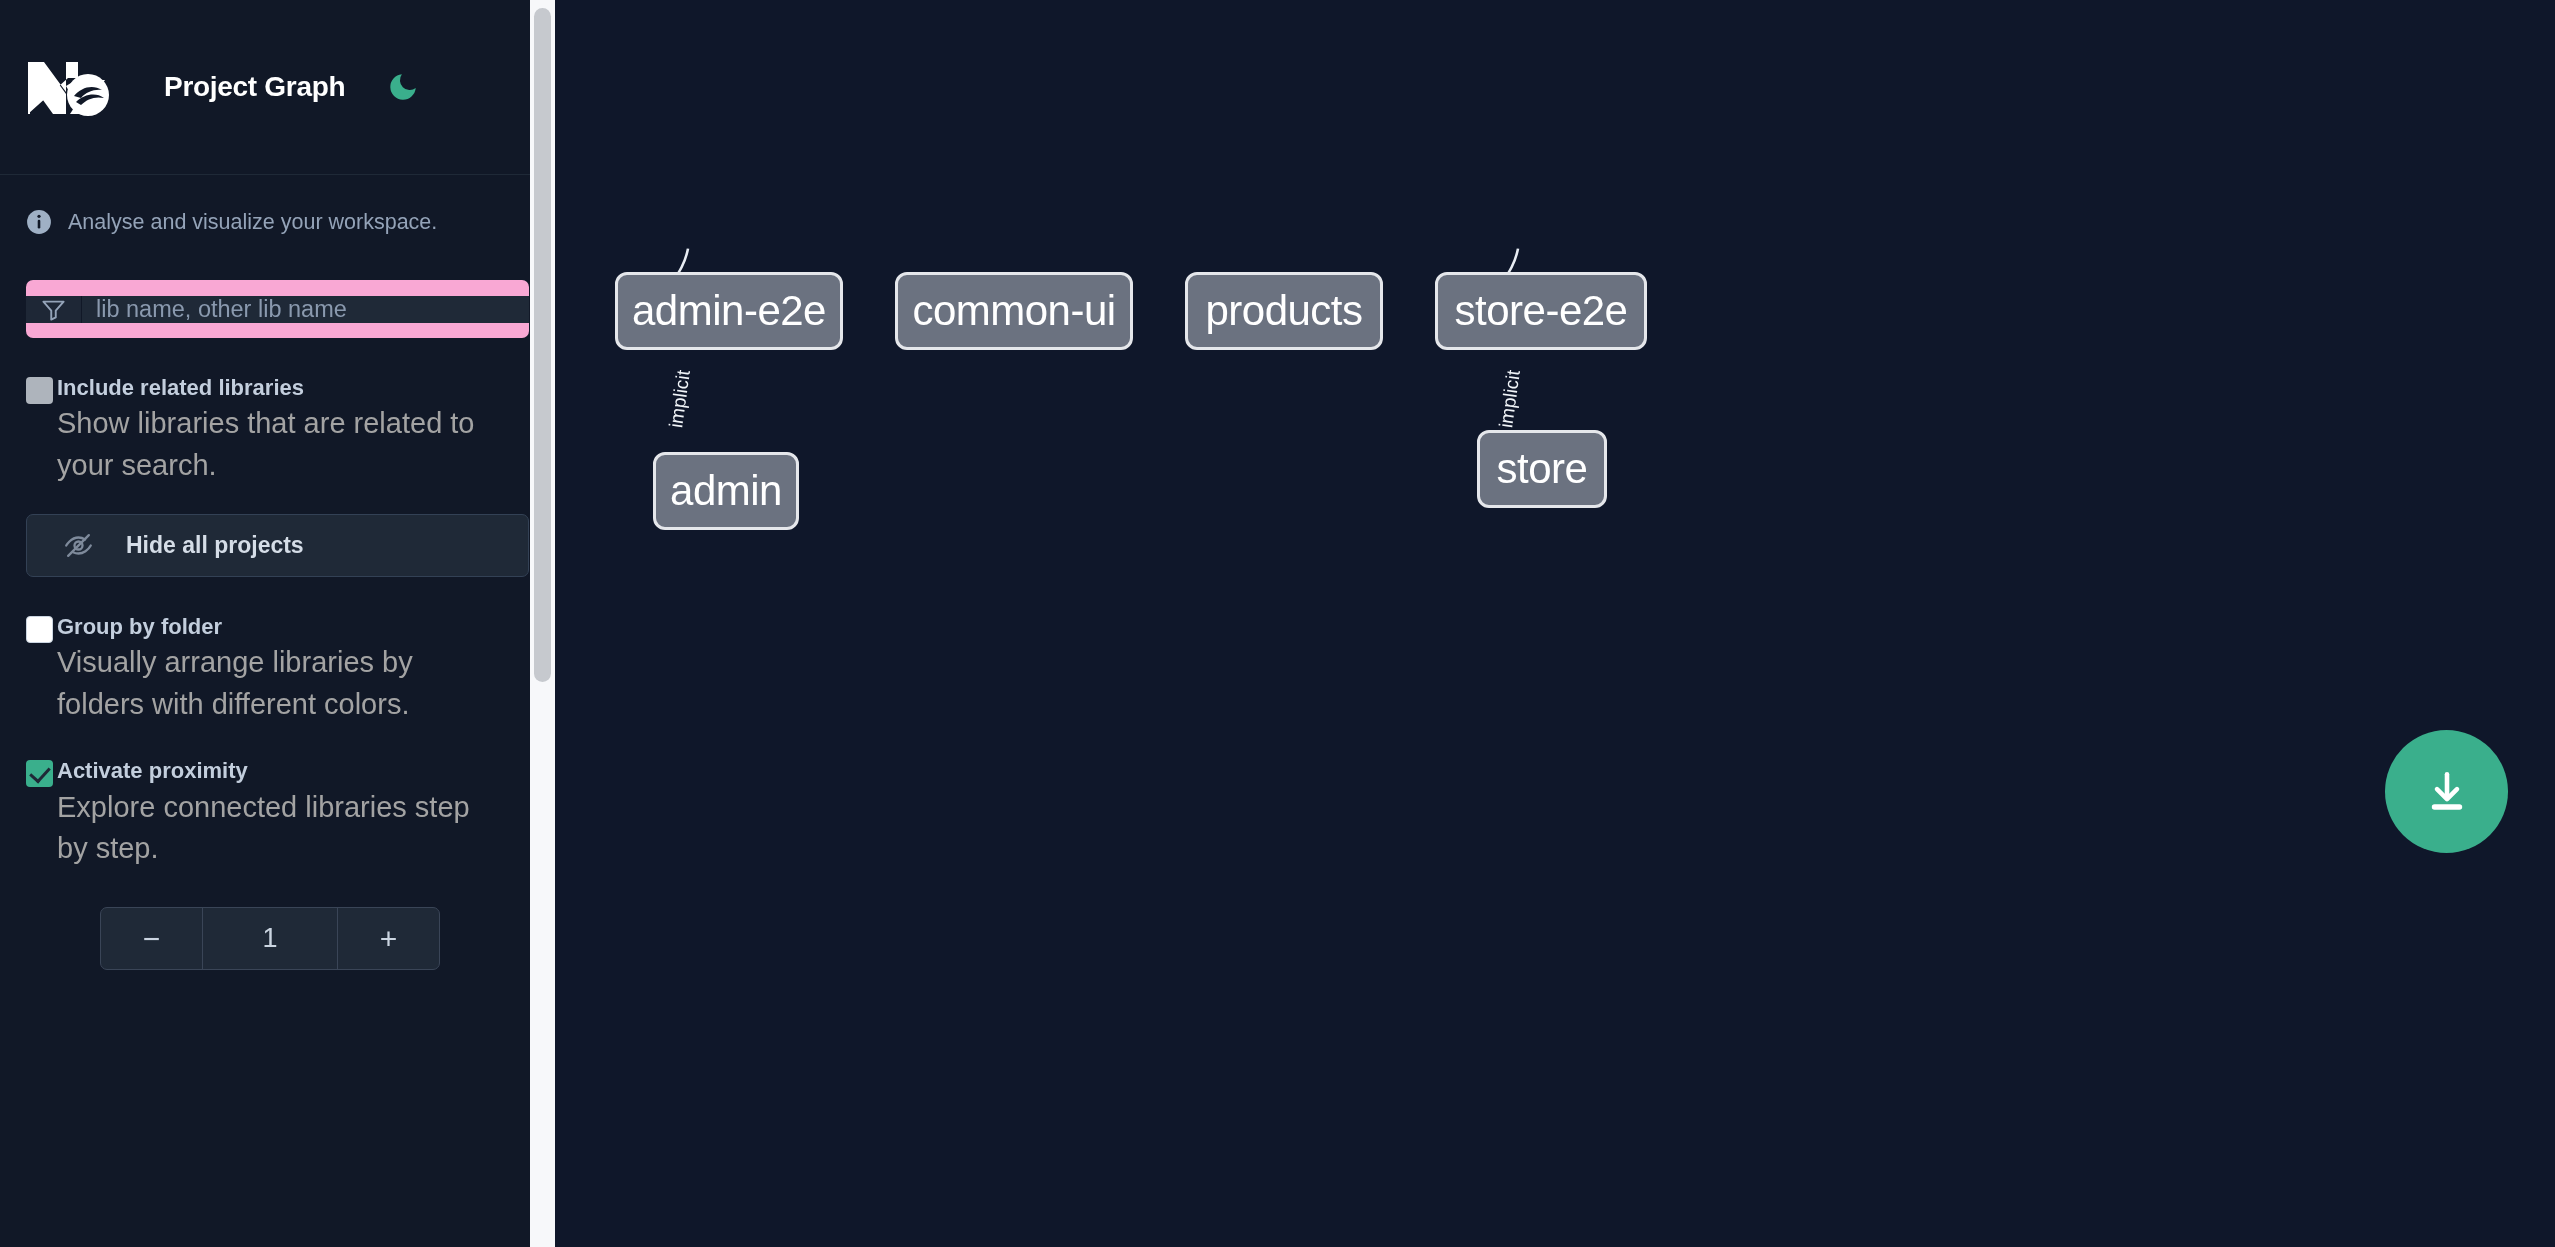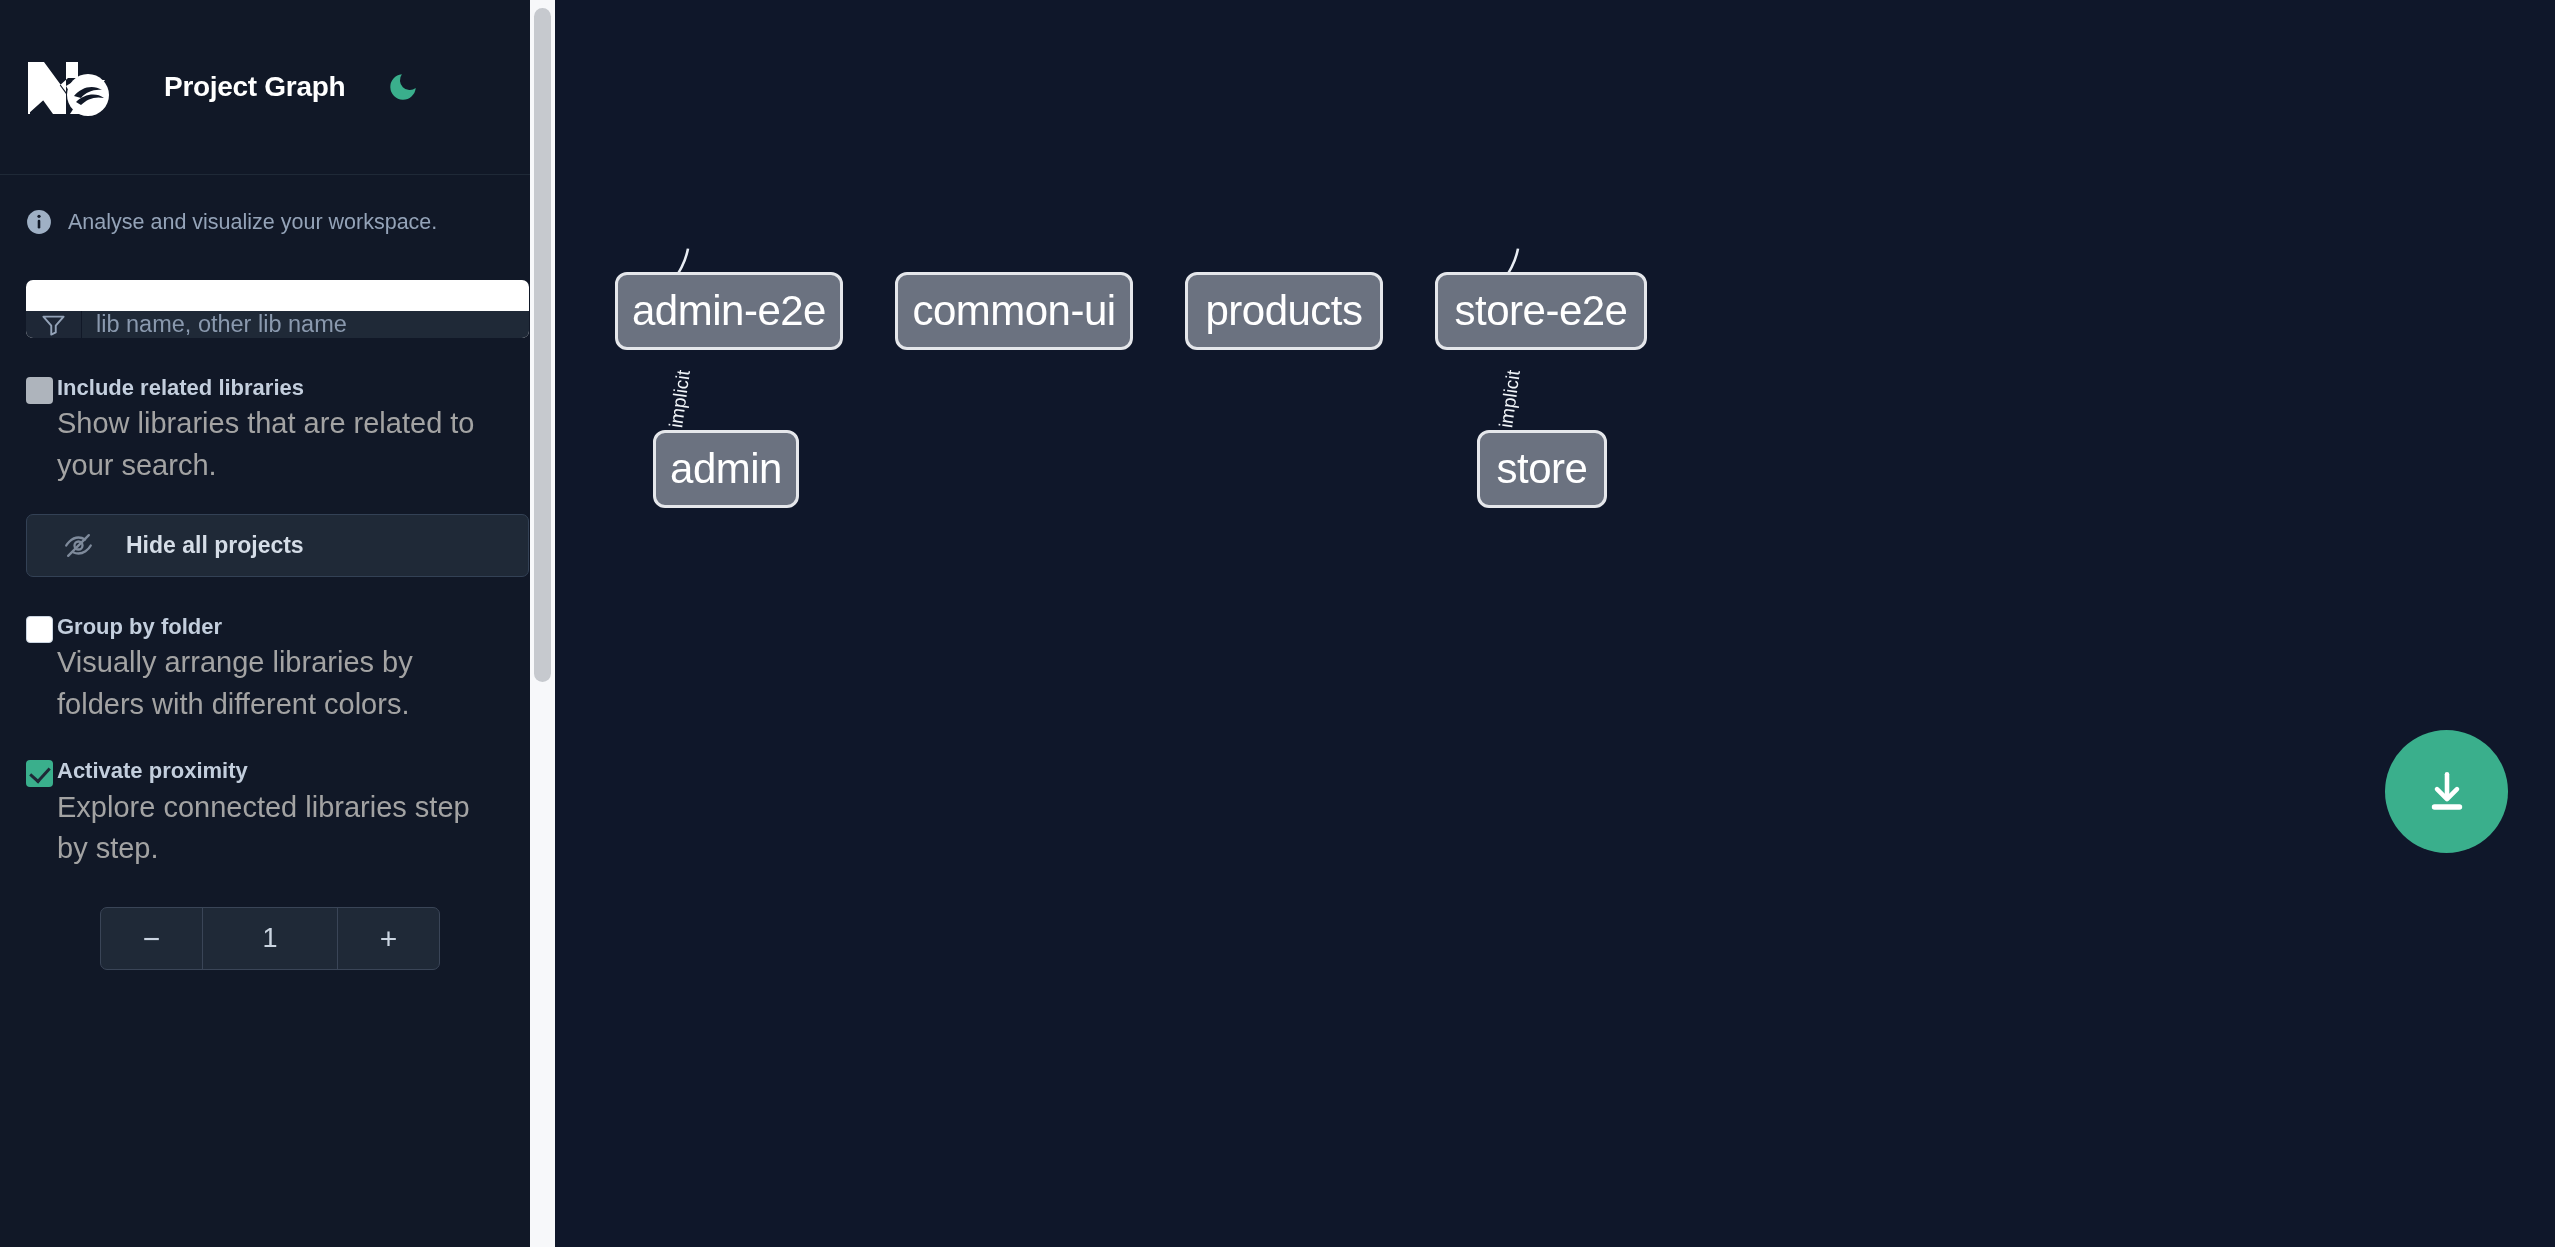--- a/index.html
+++ b/index.html
@@ -77,22 +77,22 @@
     font-size: 21.5px;
     color: #94a3b8;
     white-space: nowrap;
   }
 
   
   .filter-wrap {
     margin: 45px 26px 0 26px;
     height: 58px;
     display: flex;
-    align-items: flex-end;
-    background: #ffffff;
+    align-items: center;
+    background: #f9a8d4;
     border-radius: 7px;
     overflow: hidden;
   }
   .filter-icon-box {
     width: 56px;
     flex: 0 0 56px;
     display: flex;
     align-items: center;
     justify-content: center;
     border-right: 1px solid #111827;
@@ -390,21 +390,21 @@
     </div>
     <div class="node" style="left:340px; top:272px; width:238px; height:78px;">
       <span>common-ui</span>
     </div>
     <div class="node" style="left:630px; top:272px; width:198px; height:78px;">
       <span>products</span>
     </div>
     <div class="node" style="left:880px; top:272px; width:212px; height:78px;">
       <span>store-e2e</span>
     </div>
-    <div class="node" style="left:98px; top:430px; width:146px; height:78px;">
+    <div class="node" style="left:98px; top:452px; width:146px; height:78px;">
       <span>admin</span>
     </div>
     <div class="node" style="left:922px; top:430px; width:130px; height:78px;">
       <span>store</span>
     </div>
 
     <div class="edge-label" style="left:96px; top:388px; transform:rotate(-82deg);">implicit</div>
     <div class="edge-label" style="left:926px; top:388px; transform:rotate(-82deg);">implicit</div>
 
     <div class="fab">

